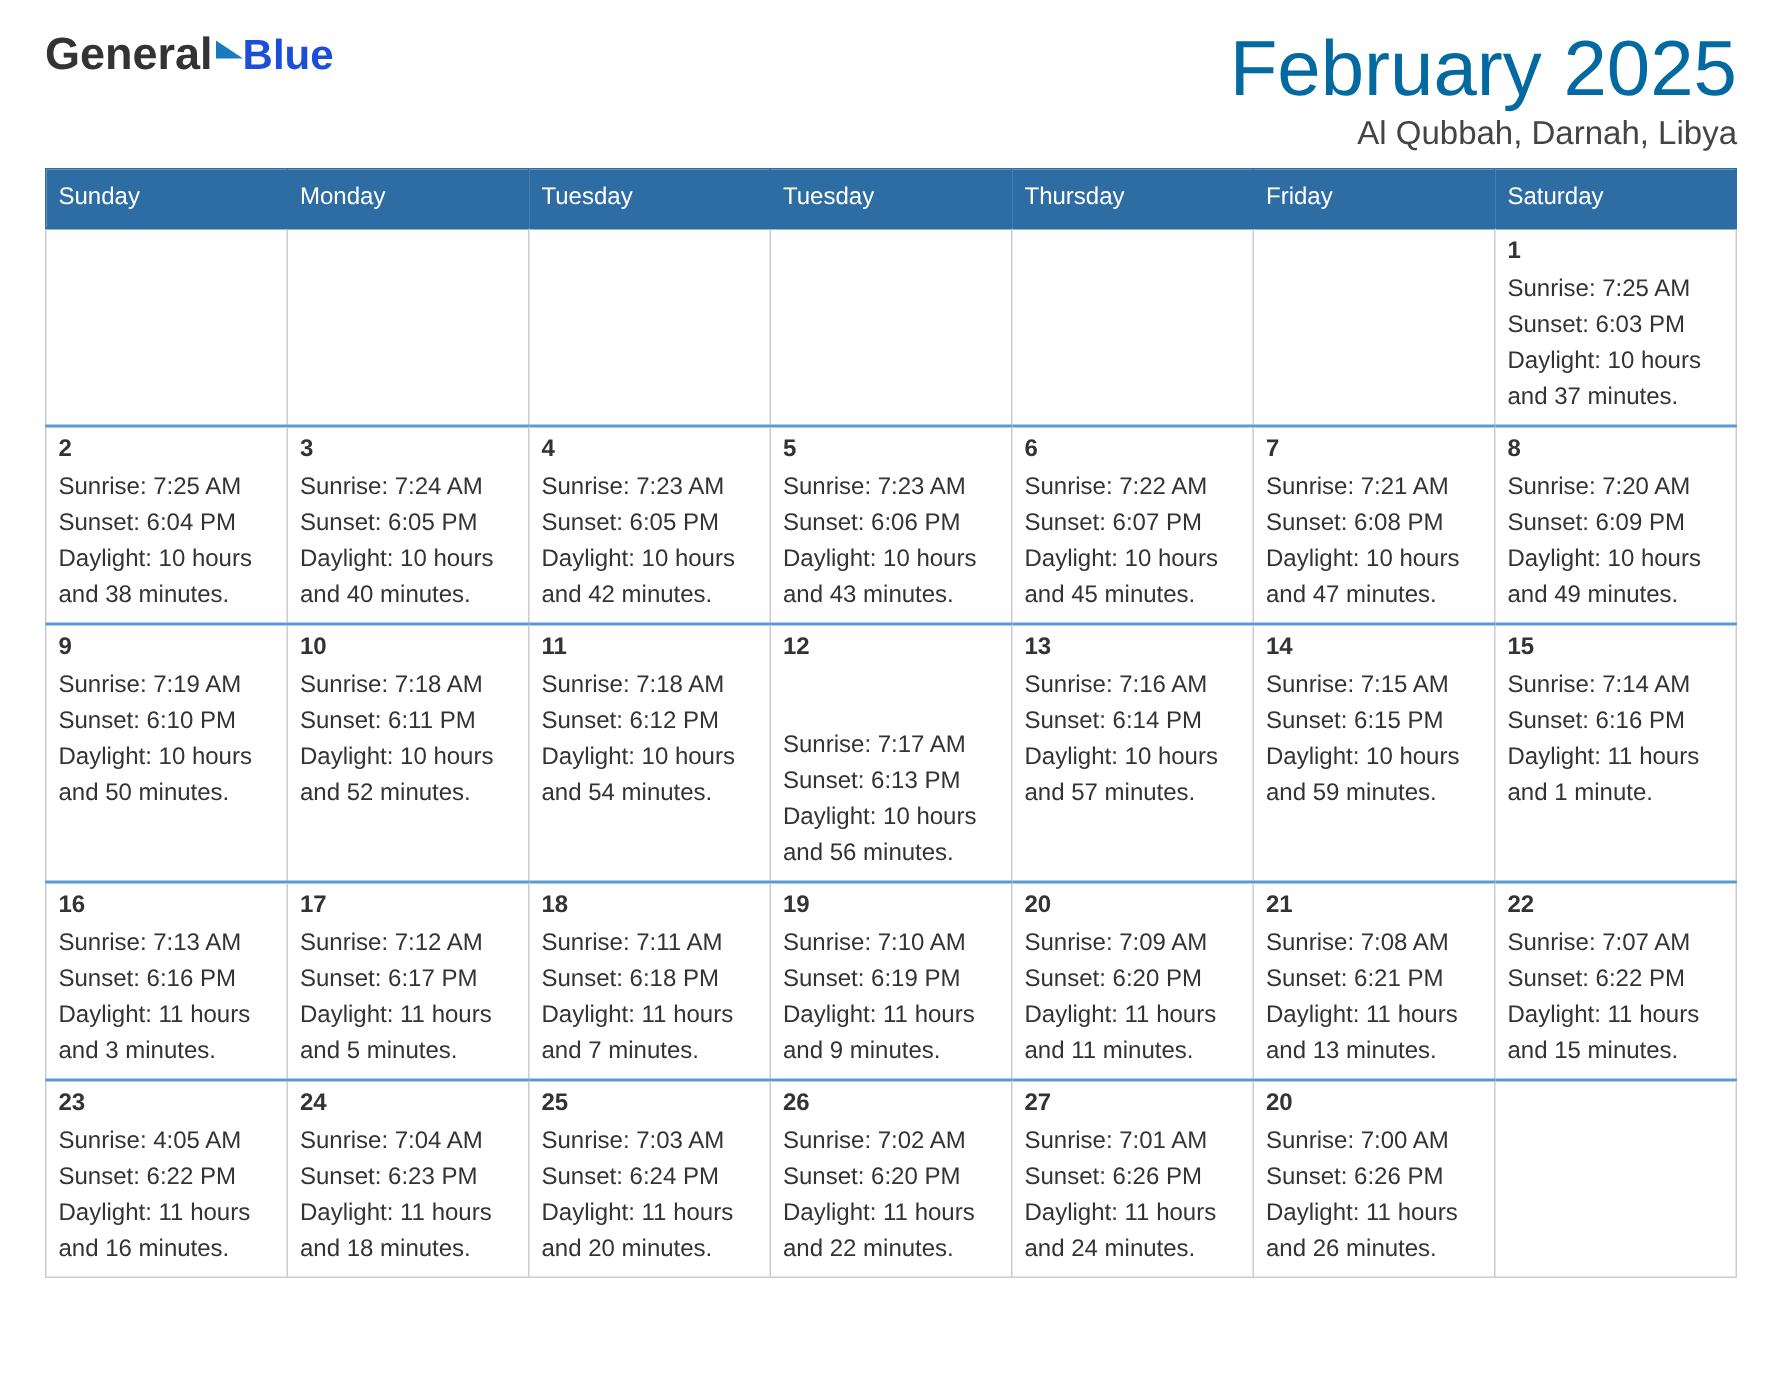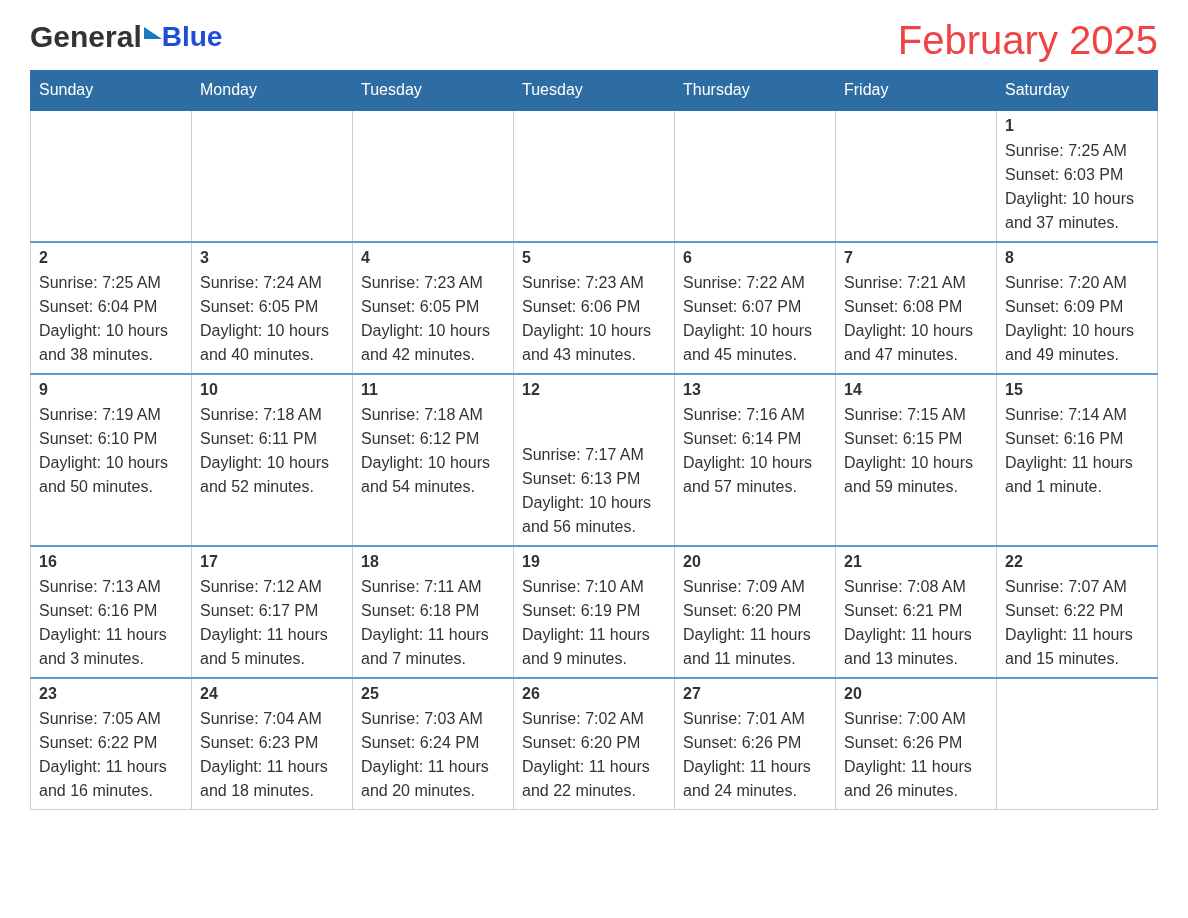--- a/index.html
+++ b/index.html
@@ -18,23 +18,23 @@
     }
     .logo {
       display: flex;
       flex-direction: row;
       align-items: center;
     }
     .title-section {
       text-align: right;
     }
     .month-title {
-      font-size: 40px;
+      font-size: 52px;
       font-weight: normal;
-      color: #ef4444;
+      color: #0369a1;
       line-height: 1;
     }
     .location-title {
       font-size: 22px;
       color: #444;
       margin-top: 4px;
     }
     .calendar {
       width: 100%;
       border-collapse: collapse;
@@ -109,20 +109,21 @@
 <div class="header">
   <div class="logo">
     <div class="logo-wrapper">
       <span class="logo-general">General</span>
       <span class="logo-arrow"></span>
     </div>
     <span class="logo-blue-text">Blue</span>
   </div>
   <div class="title-section">
     <div class="month-title">February 2025</div>
+    <div class="location-title">Al Qubbah, Darnah, Libya</div>
   </div>
 </div>
 
 <table class="calendar">
   <thead>
     <tr>
     <th>Sunday</th>
         <th>Monday</th>
         <th>Tuesday</th>
         <th>Tuesday</th>
@@ -274,21 +275,21 @@
         <td>
           <span class="day-number">22</span>
           <div class="day-info" style="white-space: pre-line;">Sunrise: 7:07 AM
 Sunset: 6:22 PM
 Daylight: 11 hours and 15 minutes.</div>
         </td>
       </tr>
       <tr>
         <td>
           <span class="day-number">23</span>
-          <div class="day-info" style="white-space: pre-line;">Sunrise: 7:05 AM
+          <div class="day-info" style="white-space: pre-line;">Sunrise: 4:05 AM
 Sunset: 6:22 PM
 Daylight: 11 hours and 16 minutes.</div>
         </td>
         <td>
           <span class="day-number">24</span>
           <div class="day-info" style="white-space: pre-line;">Sunrise: 7:04 AM
 Sunset: 6:23 PM
 Daylight: 11 hours and 18 minutes.</div>
         </td>
         <td>

